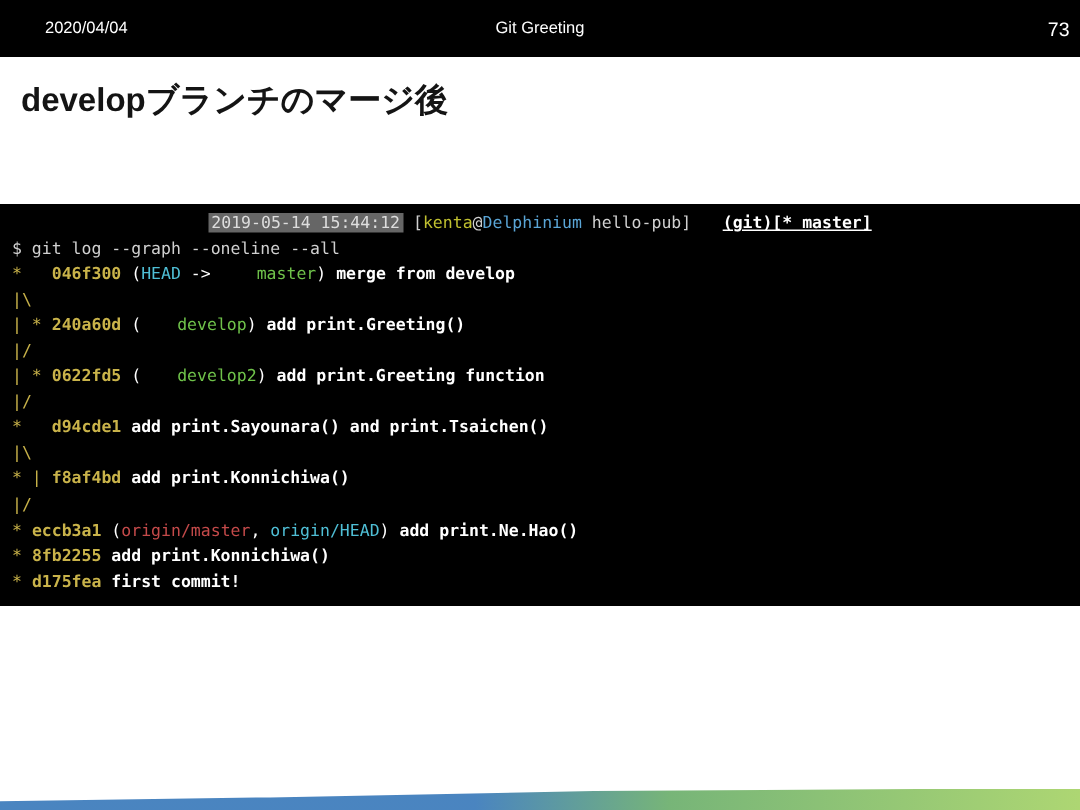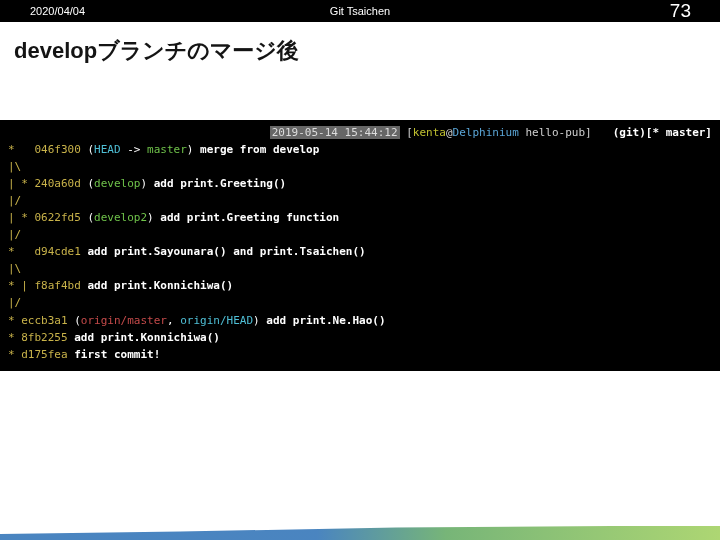--- a/index.html
+++ b/index.html
@@ -7,97 +7,98 @@
     width: 720px;
     height: 540px;
     background: #fff;
     font-family: "Meiryo", "Hiragino Sans", Arial, sans-serif;
     position: relative;
     overflow: hidden;
   }
   .header {
     background: #000;
     color: #fff;
-    height: 22px;
+    height: 38px;
     display: flex;
     align-items: center;
     font-size: 11px;
     position: relative;
   }
   .header .date { position: absolute; left: 30px; }
   .header .title { position: absolute; left: 50%; transform: translateX(-50%); }
-  .header .page { position: absolute; right: 29px; font-size: 19px; font-weight: 500; }
+  .header .page { position: absolute; right: 7px; font-size: 13px; font-weight: 500; }
   .slide-title {
     font-size: 22px;
     font-weight: 700;
     color: #141414;
     padding: 14px 14px 8px 14px;
   }
   .terminal {
     margin-top: 46px;
     background: #000;
     color: #d0d0d0;
     font-family: "Consolas", "Menlo", monospace;
     font-size: 11px;
     line-height: 1.55;
     padding: 4px 8px 8px 8px;
     width: 100%;
   }
   .term-top {
     display: flex;
-    justify-content: flex-end;
+    justify-content: center;
     align-items: baseline;
     gap: 21px;
   }
   .term-top .prompt-info {
     background: #666;
     color: #ddd;
     padding: 0 2px;
   }
   .term-top .user { color: #c0c030; }
   .term-top .host { color: #5aa5d6; }
-  .git-status { color: #fff; font-weight: 700; }
+  .git-status { color: #fff; font-weight: 700; text-decoration: underline; }
   .cmd-line { color: #d0d0d0; }
   .graph { color: #c9b34a; }
-  .hash { color: #c9b34a; font-weight: 400; }
+  .hash { color: #c9b34a; font-weight: 700; }
   .head-ptr { color: #fff; }
   .head-kw { color: #4fbfd6; }
   .arrow { color: #fff; }
-  .branch-master { color: #6fc24a; }
+  .branch-master { color: #6fc24a; margin-left: 24px; }
   .origin-ref { color: #c44a4a; }
   .origin-head { color: #4fbfd6; }
   .msg { color: #fff; font-weight: 600; }
   .footer-stripe {
     position: absolute;
     bottom: 0;
     left: 0;
     width: 720px;
     height: 14px;
     background: linear-gradient(90deg, #2a6fb5 0%, #2a6fb5 44%, #5fa860 62%, #9fcf5a 100%);
     clip-path: polygon(0 100%, 0 58%, 25% 40%, 55% 10%, 85% 0%, 100% 0%, 100% 100%);
     opacity: 0.85;
   }
   .tline { white-space: pre; }
 </style>
 </head>
 <body>
 
 <div class="header">
   <span class="date">2020/04/04</span>
-  <span class="title">Git Tsaichen</span>
+  <span class="title">Git Greeting</span>
   <span class="page">73</span>
 </div>
 
 <h1 class="slide-title">developブランチのマージ後</h1>
 
 <div class="terminal">
   <div class="term-top">
     <span><span class="prompt-info"><span>2019-05-14 15:44:12</span></span> <span>[</span><span class="user">kenta</span><span>@</span><span class="host">Delphinium</span><span> hello-pub</span><span>]</span></span>
     <span class="git-status">(git)[* master]</span>
   </div>
+  <div class="cmd-line tline">$ git log --graph --oneline --all</div>
   <div id="log-lines">
       <div class="tline"><span class="graph">*   </span><span class="hash">046f300</span><span class="head-ptr"> (</span><span class="head-kw">HEAD</span><span class="arrow"> -&gt; </span><span class="branch-master">master</span><span class="head-ptr">) </span><span class="msg">merge from develop</span></div>
       <div class="tline"><span class="graph">|\</span></div>
       <div class="tline"><span class="graph">| * </span><span class="hash">240a60d</span><span class="head-ptr"> (</span><span class="branch-master">develop</span><span class="head-ptr">) </span><span class="msg">add print.Greeting()</span></div>
       <div class="tline"><span class="graph">|/</span></div>
       <div class="tline"><span class="graph">| * </span><span class="hash">0622fd5</span><span class="head-ptr"> (</span><span class="branch-master">develop2</span><span class="head-ptr">) </span><span class="msg">add print.Greeting function</span></div>
       <div class="tline"><span class="graph">|/</span></div>
       <div class="tline"><span class="graph">*   </span><span class="hash">d94cde1</span><span> </span><span class="msg">add print.Sayounara() and print.Tsaichen()</span></div>
       <div class="tline"><span class="graph">|\</span></div>
       <div class="tline"><span class="graph">* | </span><span class="hash">f8af4bd</span><span> </span><span class="msg">add print.Konnichiwa()</span></div>

